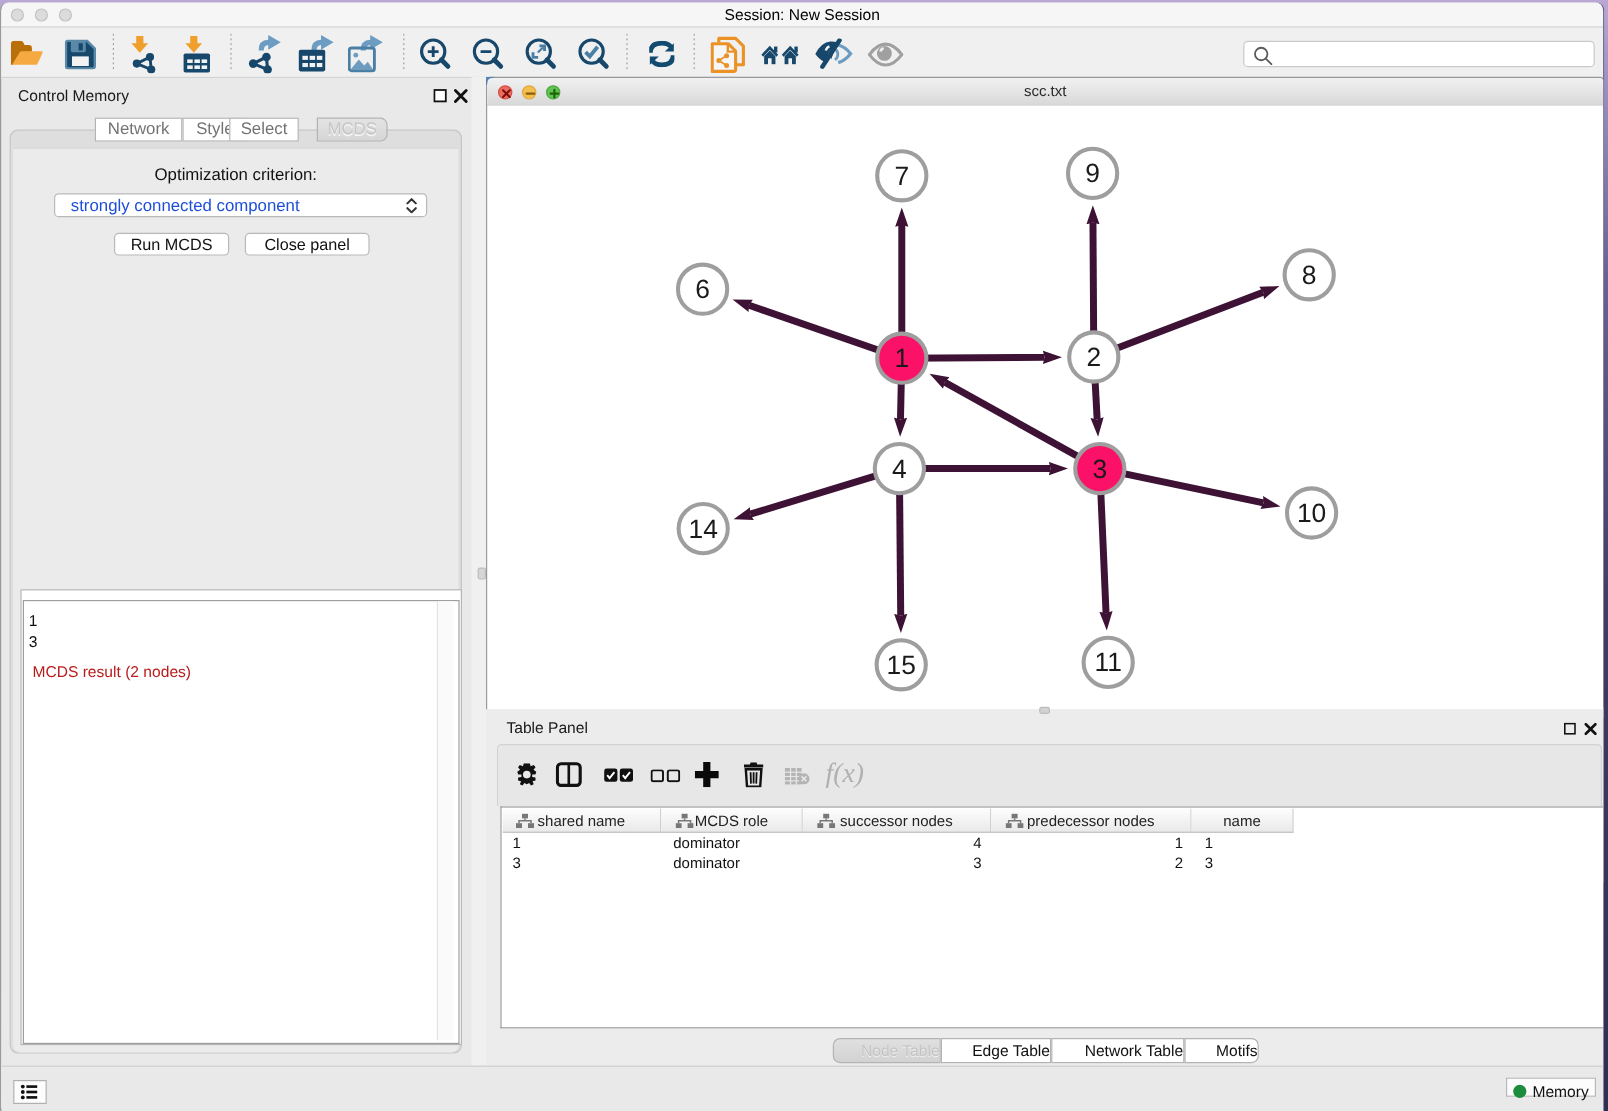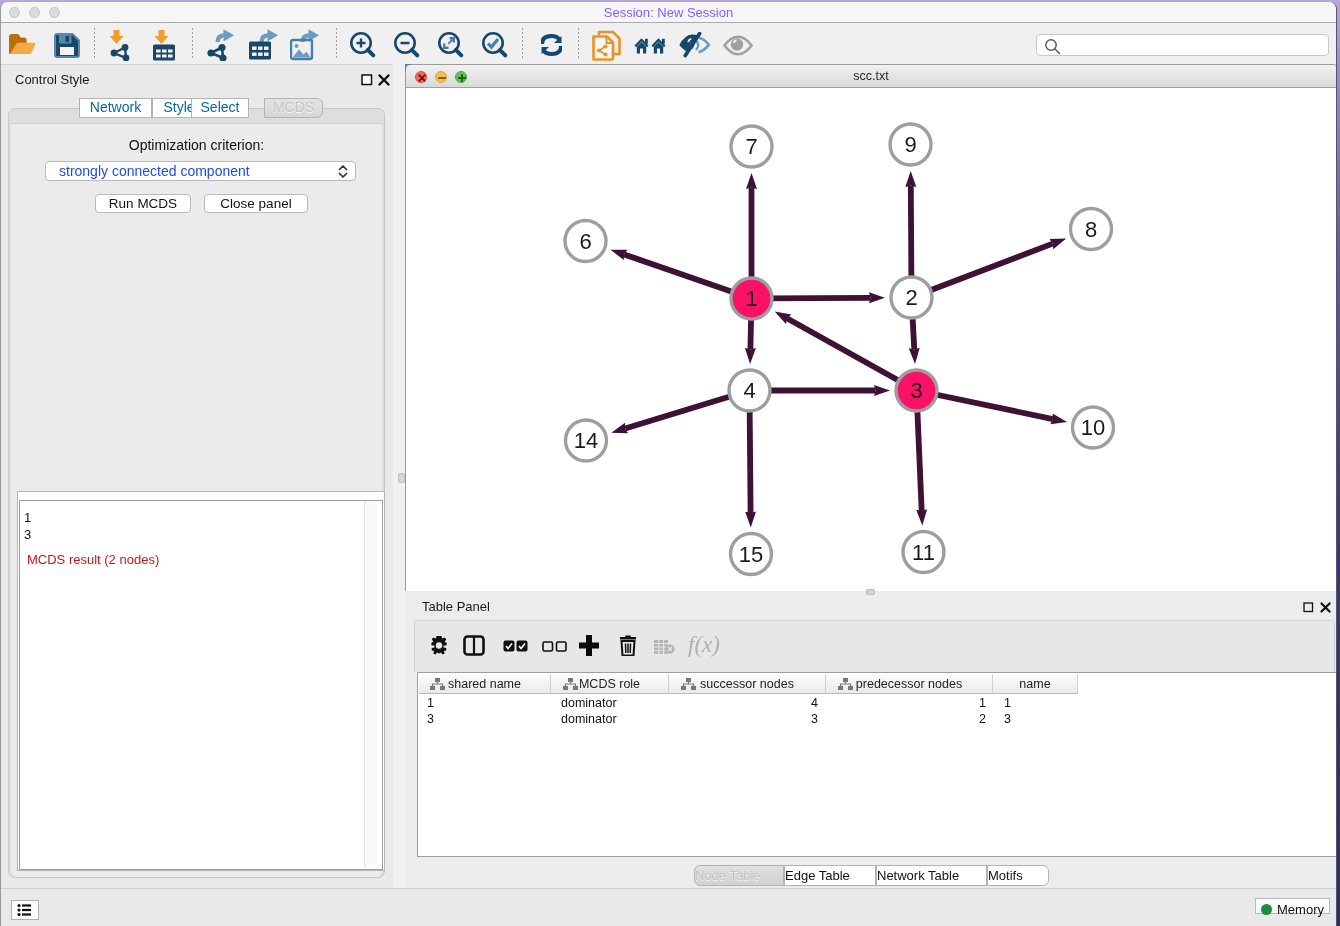--- a/index.html
+++ b/index.html
@@ -2,30 +2,30 @@
 <html><head>
 <meta charset="utf-8">
 <style>
 * { margin:0; padding:0; box-sizing:border-box; }
 html,body { width:1340px; height:926px; overflow:hidden; }
 body { font-family:"Liberation Sans", sans-serif; background:linear-gradient(180deg,#b9a8d4 0%,#a294c4 6%,#6a6192 25%,#3e3c64 55%,#2e2e52 100%); position:relative; }
 .abs { position:absolute; }
 #app { position:absolute; left:0; top:2px; width:1337px; height:924px; background:#e9e9e9; border-radius:7px 7px 0 0; border-left:1px solid #9a9a9a; border-right:1px solid #55517a; overflow:hidden; }
 #titlebar { position:absolute; left:0; top:0; width:100%; height:21px; background:#f6f6f6; border-bottom:1px solid #ababab; border-radius:7px 7px 0 0; }
 .tl { position:absolute; top:5px; width:11px; height:11px; border-radius:50%; background:#dcdcdc; border:1px solid #c2c2c2; }
-#title-text { position:absolute; top:3px; width:100%; text-align:center; font-size:13px; color:#8b5cf6; }
+#title-text { position:absolute; top:3px; width:100%; text-align:center; font-size:13px; color:#000000; }
 #toolbar { position:absolute; left:0; top:21px; width:100%; height:42px; background:#f0f0f0; border-bottom:1px solid #d4d4d4; }
 .sep { position:absolute; top:5px; height:31px; width:1px; background-image:linear-gradient(#a0a0a0 45%, rgba(255,255,255,0) 0%); background-size:1px 4px; }
 .ticon { position:absolute; top:2px; height:40px; display:flex; align-items:center; justify-content:center; }
 #searchbox { position:absolute; left:1035px; top:11px; width:293px; height:22px; background:#fff; border:1px solid #c9c9c9; border-radius:4px; }
 
 #cp-title { position:absolute; left:14px; top:70px; font-size:13px; color:#1a1a1a; }
 #cp-body { position:absolute; left:7px; top:106px; width:377px; height:770px; background:#dedede; border:1px solid #c6c6c6; border-radius:7px; }
 #cp-inner { position:absolute; left:10px; top:121px; width:371px; height:754px; background:#ebebeb; border-radius:0 0 6px 6px; border-top:1px solid #d2d2d2; }
-.tab { position:absolute; top:96px; height:20px; background:#fff; border:1px solid #b3b3b3; font-size:14px; color:#0369a1; text-align:center; line-height:17px; z-index:5; }
+.tab { position:absolute; top:96px; height:20px; background:#fff; border:1px solid #b3b3b3; font-size:14px; color:#737373; text-align:center; line-height:17px; z-index:5; }
 #opt-label { position:absolute; left:0; top:135px; width:391px; text-align:center; font-size:14px; color:#111; }
 #combo { position:absolute; left:44px; top:159px; width:311px; height:20px; background:#fff; border:1px solid #b9b9b9; border-radius:4px; font-size:14px; color:#1d4ed8; line-height:18px; padding-left:13px; }
 .btn { position:absolute; top:192px; height:19px; background:#fff; border:1px solid #b9b9b9; border-radius:4px; font-size:13.5px; color:#111; text-align:center; line-height:17px; }
 #resultbox { position:absolute; left:16px; top:489px; width:368px; height:380px; background:#fff; border:1px solid #b5b5b5; }
 #result-border { position:absolute; left:18px; top:498px; width:364px; height:370px; border:1px solid #9e9e9e; }
 #result-label { position:absolute; left:24px; top:490px; background:#fff; padding:16px 2px; font-size:13px; color:#b91c1c;margin-top:44px; }
 #result-text { position:absolute; left:23px; top:508px; font-size:13px; color:#111; line-height:16.5px; }
 #result-scroll { position:absolute; left:363px; top:499px; width:14px; height:366px; background:#fafafa; border-left:1px solid #e3e3e3; }
 
 #netwin { position:absolute; left:404px; top:62px; width:932px; height:672px; background:#fff; border:1px solid #9a9a9a; border-radius:4px 4px 0 0; }
@@ -33,21 +33,21 @@
 #net-title { position:absolute; top:4px; width:100%; text-align:center; font-size:12.5px; color:#2a2a2a; }
 .mtl { position:absolute; top:5.5px; width:12px; height:12px; border-radius:50%; }
 .mtl svg { position:absolute; left:0; top:0; }
 
 #tablepanel { position:absolute; left:404px; top:589px; width:933px; height:297px; background:#ececec; }
 #tp-title { position:absolute; left:17px; top:8px; font-size:13px; color:#1a1a1a; }
 #tp-tbar { position:absolute; left:9px; top:29px; width:921px; height:52px; background:#e7e7e7; border:1px solid #d2d2d2; border-bottom:none; border-radius:4px 4px 0 0; }
 #tbl { position:absolute; left:12px; top:81px; width:919px; height:185px; background:#fff; border:1px solid #9e9e9e; border-right:none; }
 .th { position:absolute; top:1px; height:20px; background:linear-gradient(#fdfdfd,#e9e9e9); border-right:1px solid #cfcfcf; border-bottom:1px solid #b9b9b9; font-size:12.5px; color:#222; text-align:center; line-height:20px; }
 .td { position:absolute; font-size:12.5px; color:#111; height:16px; line-height:16px; }
-.btab { position:absolute; top:274px; height:21px; background:#fff; border:1px solid #b3b3b3; font-size:13px; color:#111; text-align:left; line-height:19px; }
+.btab { position:absolute; top:274px; height:21px; background:#fff; border:1px solid #b3b3b3; font-size:13px; color:#111; text-align:right; line-height:19px; }
 
 #statusbar { position:absolute; left:0; top:886px; width:1337px; height:38px; background:#e9e9e9; border-top:1px solid #cfcfcf; }
 #memory-btn { position:absolute; left:1254px; top:9px; width:75px; height:16px; background:#fcfcfc; border:1px solid #b9b9b9; font-size:13px; color:#111; text-align:center; line-height:22px; }
 #list-btn { position:absolute; left:10px; top:11px; width:28px; height:20px; background:#fcfcfc; border:1px solid #b0b0b0; }
 #graph text { -webkit-font-smoothing:antialiased; }
 </style>
 </head>
 <body>
 <div id="app">
   <div id="titlebar">
@@ -217,21 +217,21 @@
       </svg>
     </div>
     <div id="searchbox">
       <svg style="position:absolute;left:7px;top:3px;" width="17" height="17" viewBox="0 0 17 17">
         <circle cx="7" cy="7" r="5.2" fill="none" stroke="#5a5a5a" stroke-width="1.5"></circle>
         <path d="M11 11 L15.5 15.5" stroke="#5a5a5a" stroke-width="1.5" stroke-linecap="round"></path>
       </svg>
     </div>
   </div>
 
-  <div id="cp-title">Control Style</div>
+  <div id="cp-title">Control Memory</div>
   <svg class="abs" style="left:360px;top:72px;" width="30" height="12" viewBox="0 0 30 12">
     <rect x="1" y="1" width="9.5" height="9.5" fill="#fff" stroke="#111" stroke-width="1.5"></rect>
     <path d="M18.5 1.5 L27.5 10.5 M27.5 1.5 L18.5 10.5" stroke="#111" stroke-width="2.4" stroke-linecap="round"></path>
   </svg>
   <div id="cp-body"></div>
   <div id="cp-inner"></div>
   <div class="tab" style="left:78px; width:73px;">Network</div>
   <div class="tab" style="left:151px; width:54px;">Style</div>
   <div class="tab" style="left:190px; width:58px;">Select</div>
   <div class="tab" style="left:263px; width:59px; background:linear-gradient(#e3e3e3,#d6d6d6); color:#c6c6c6; text-shadow:0 1px 0 #f5f5f5; border-radius:0 6px 6px 0;">MCDS</div>

